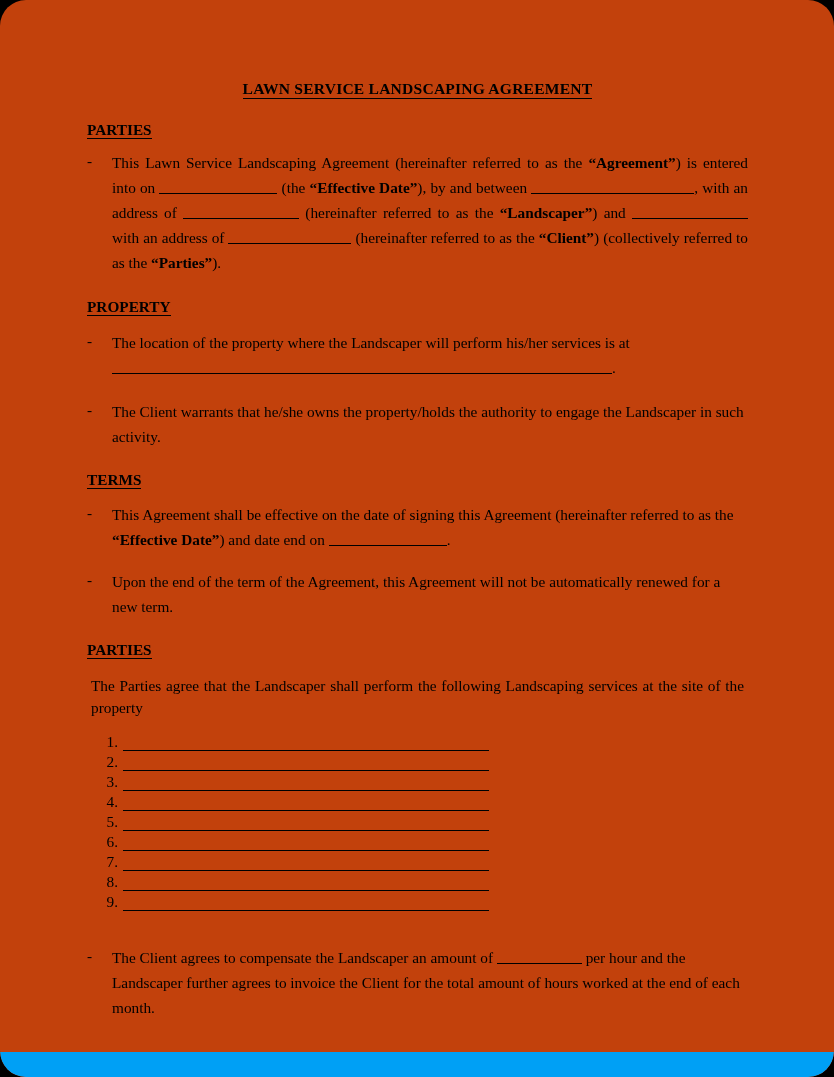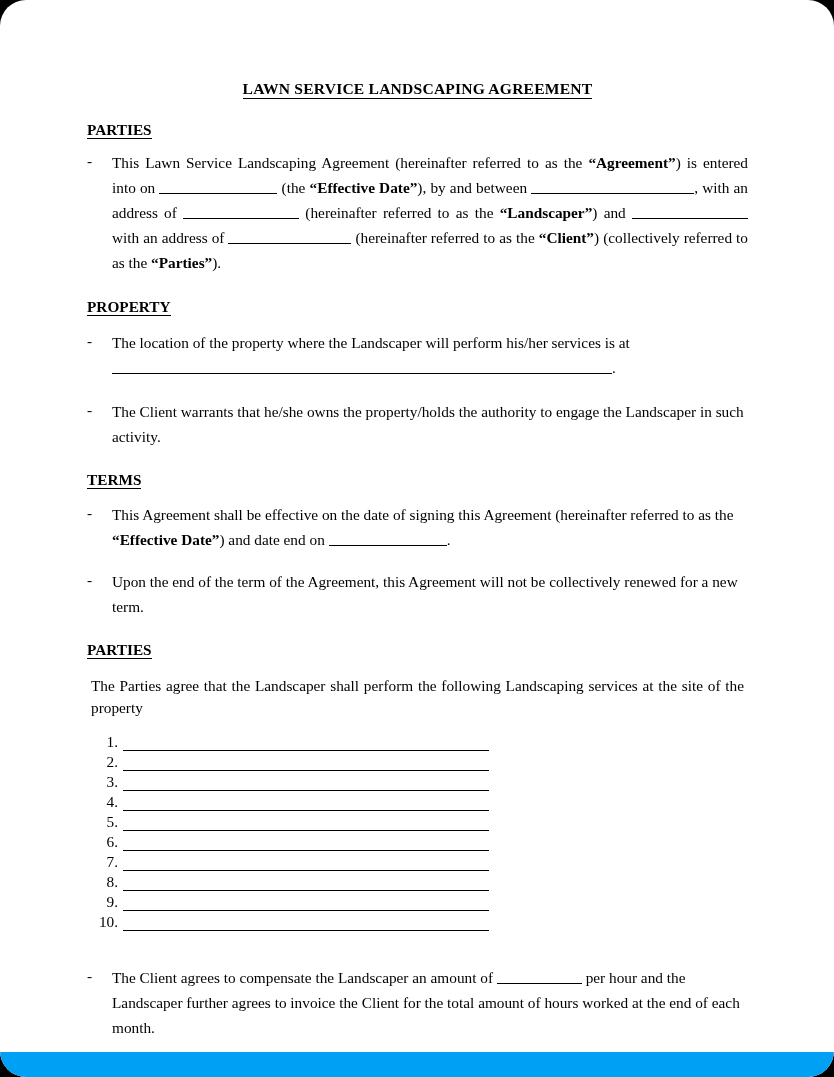--- a/index.html
+++ b/index.html
@@ -133,21 +133,21 @@
     right: 0;
     bottom: 0;
     height: 25px;
     border-bottom-left-radius: 26px;
     border-bottom-right-radius: 26px;
   }
 </style>
 </head>
 <body style="background: rgb(0, 0, 0);">
 
-<div class="page" style="background: #ffffff; text-decoration: underline;">
+<div class="page" style="background: #c2410c; text-decoration: underline;">
 
   <div class="doc-body">
 
     <div class="doc-title">
       <span>LAWN SERVICE LANDSCAPING AGREEMENT</span>
     </div>
 
     <div class="section-heading">
       <span>PARTIES</span>
     </div>
@@ -177,21 +177,21 @@
       <span>TERMS</span>
     </div>
 
     <div class="bullet" style="margin-top:12px">
       <div class="marker">-</div>
       <div class="btext"><span>This Agreement shall be effective on the date of signing this Agreement (hereinafter referred to as the </span><b>“Effective Date”</b><span>) and date end on </span><span class="blank b-end"></span><span>.</span></div>
     </div>
 
     <div class="bullet" style="margin-top:17px">
       <div class="marker">-</div>
-      <div class="btext">Upon the end of the term of the Agreement, this Agreement will not be collectively renewed for a new term.</div>
+      <div class="btext">Upon the end of the term of the Agreement, this Agreement will not be automatically renewed for a new term.</div>
     </div>
 
     <div style="height:21px"></div>
     <div class="section-heading">
       <span>PARTIES</span>
     </div>
 
     <div style="height:11px"></div>
     <p class="plain-para">The Parties agree that the Landscaper shall perform the following Landscaping services at the site of the property</p>
 
@@ -225,24 +225,20 @@
         <div class="svc-line"></div>
       </div>
       <div class="svc-row">
         <div class="svc-num">8.</div>
         <div class="svc-line"></div>
       </div>
       <div class="svc-row">
         <div class="svc-num">9.</div>
         <div class="svc-line"></div>
       </div>
-      <div class="svc-row">
-        <div class="svc-num">10.</div>
-        <div class="svc-line"></div>
-      </div>
     </div>
 
     <div style="height:21px"></div>
 
     <div class="bullet" style="margin-top:13px">
       <div class="marker">-</div>
       <div class="btext"><span>The Client agrees to compensate the Landscaper an amount of </span><span class="blank b-amount"></span><span> per hour and the Landscaper further agrees to invoice the Client for the total amount of hours worked at the end of each month.</span></div>
     </div>
 
   </div>

